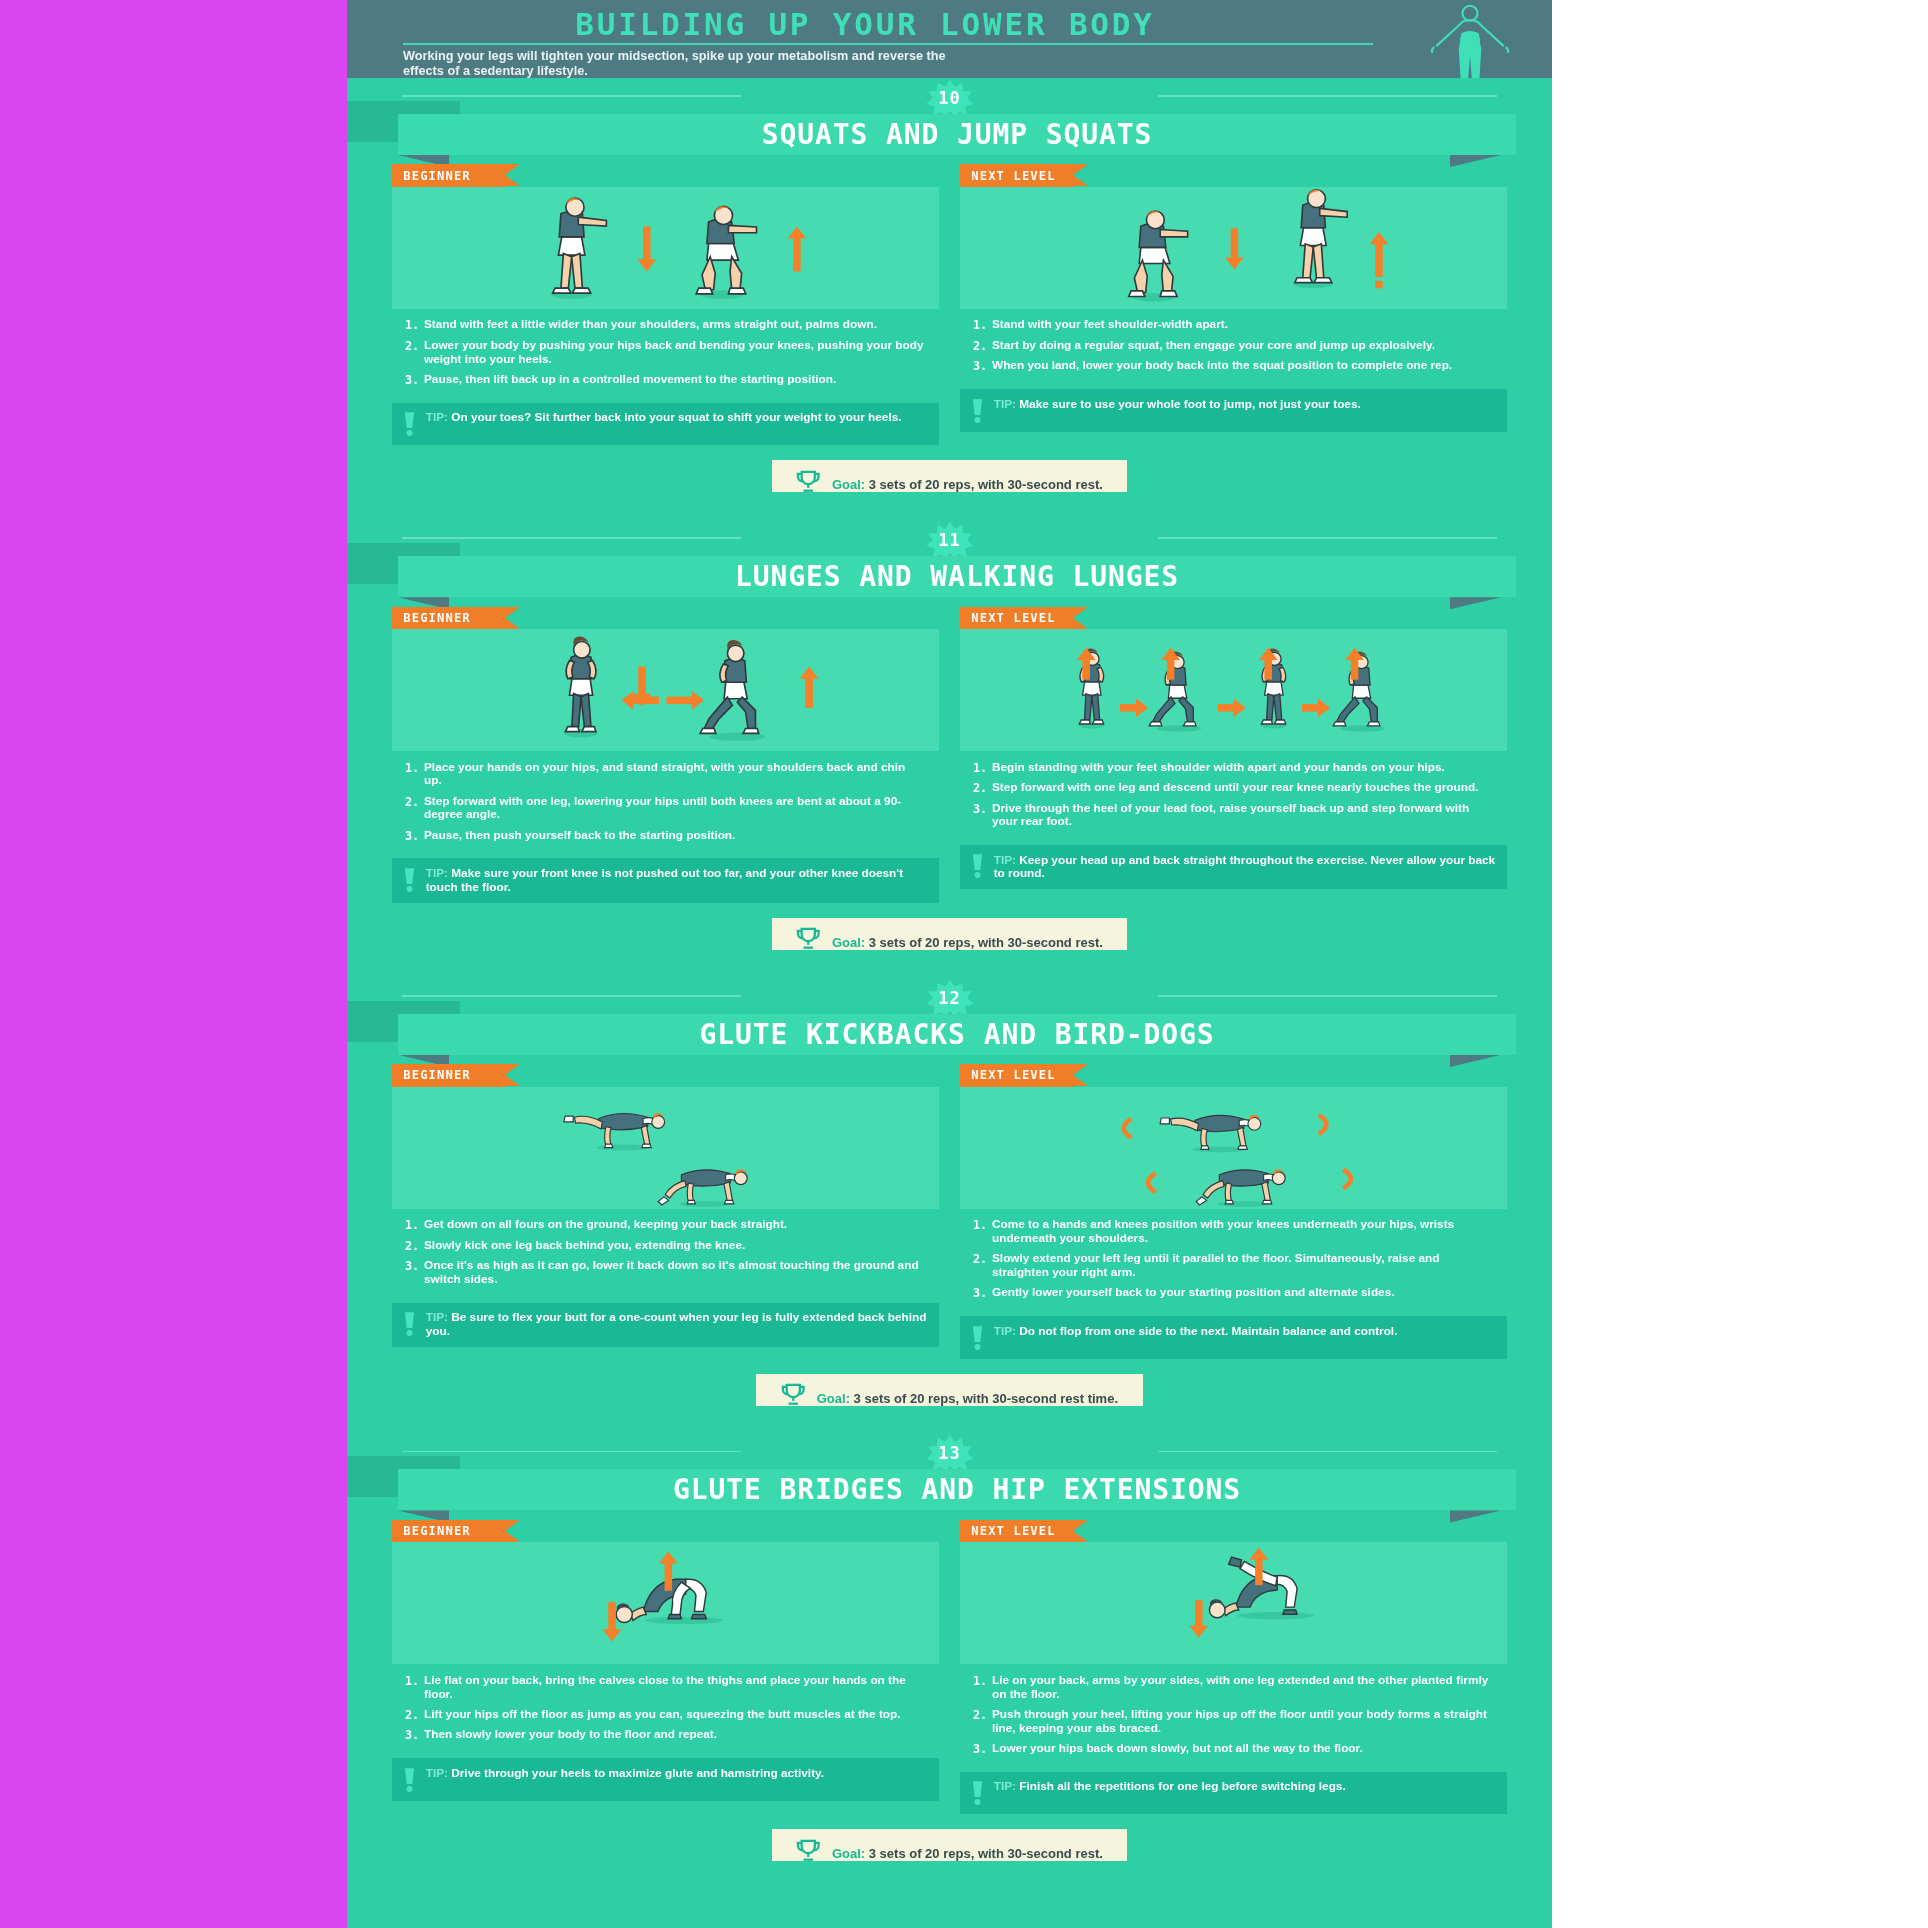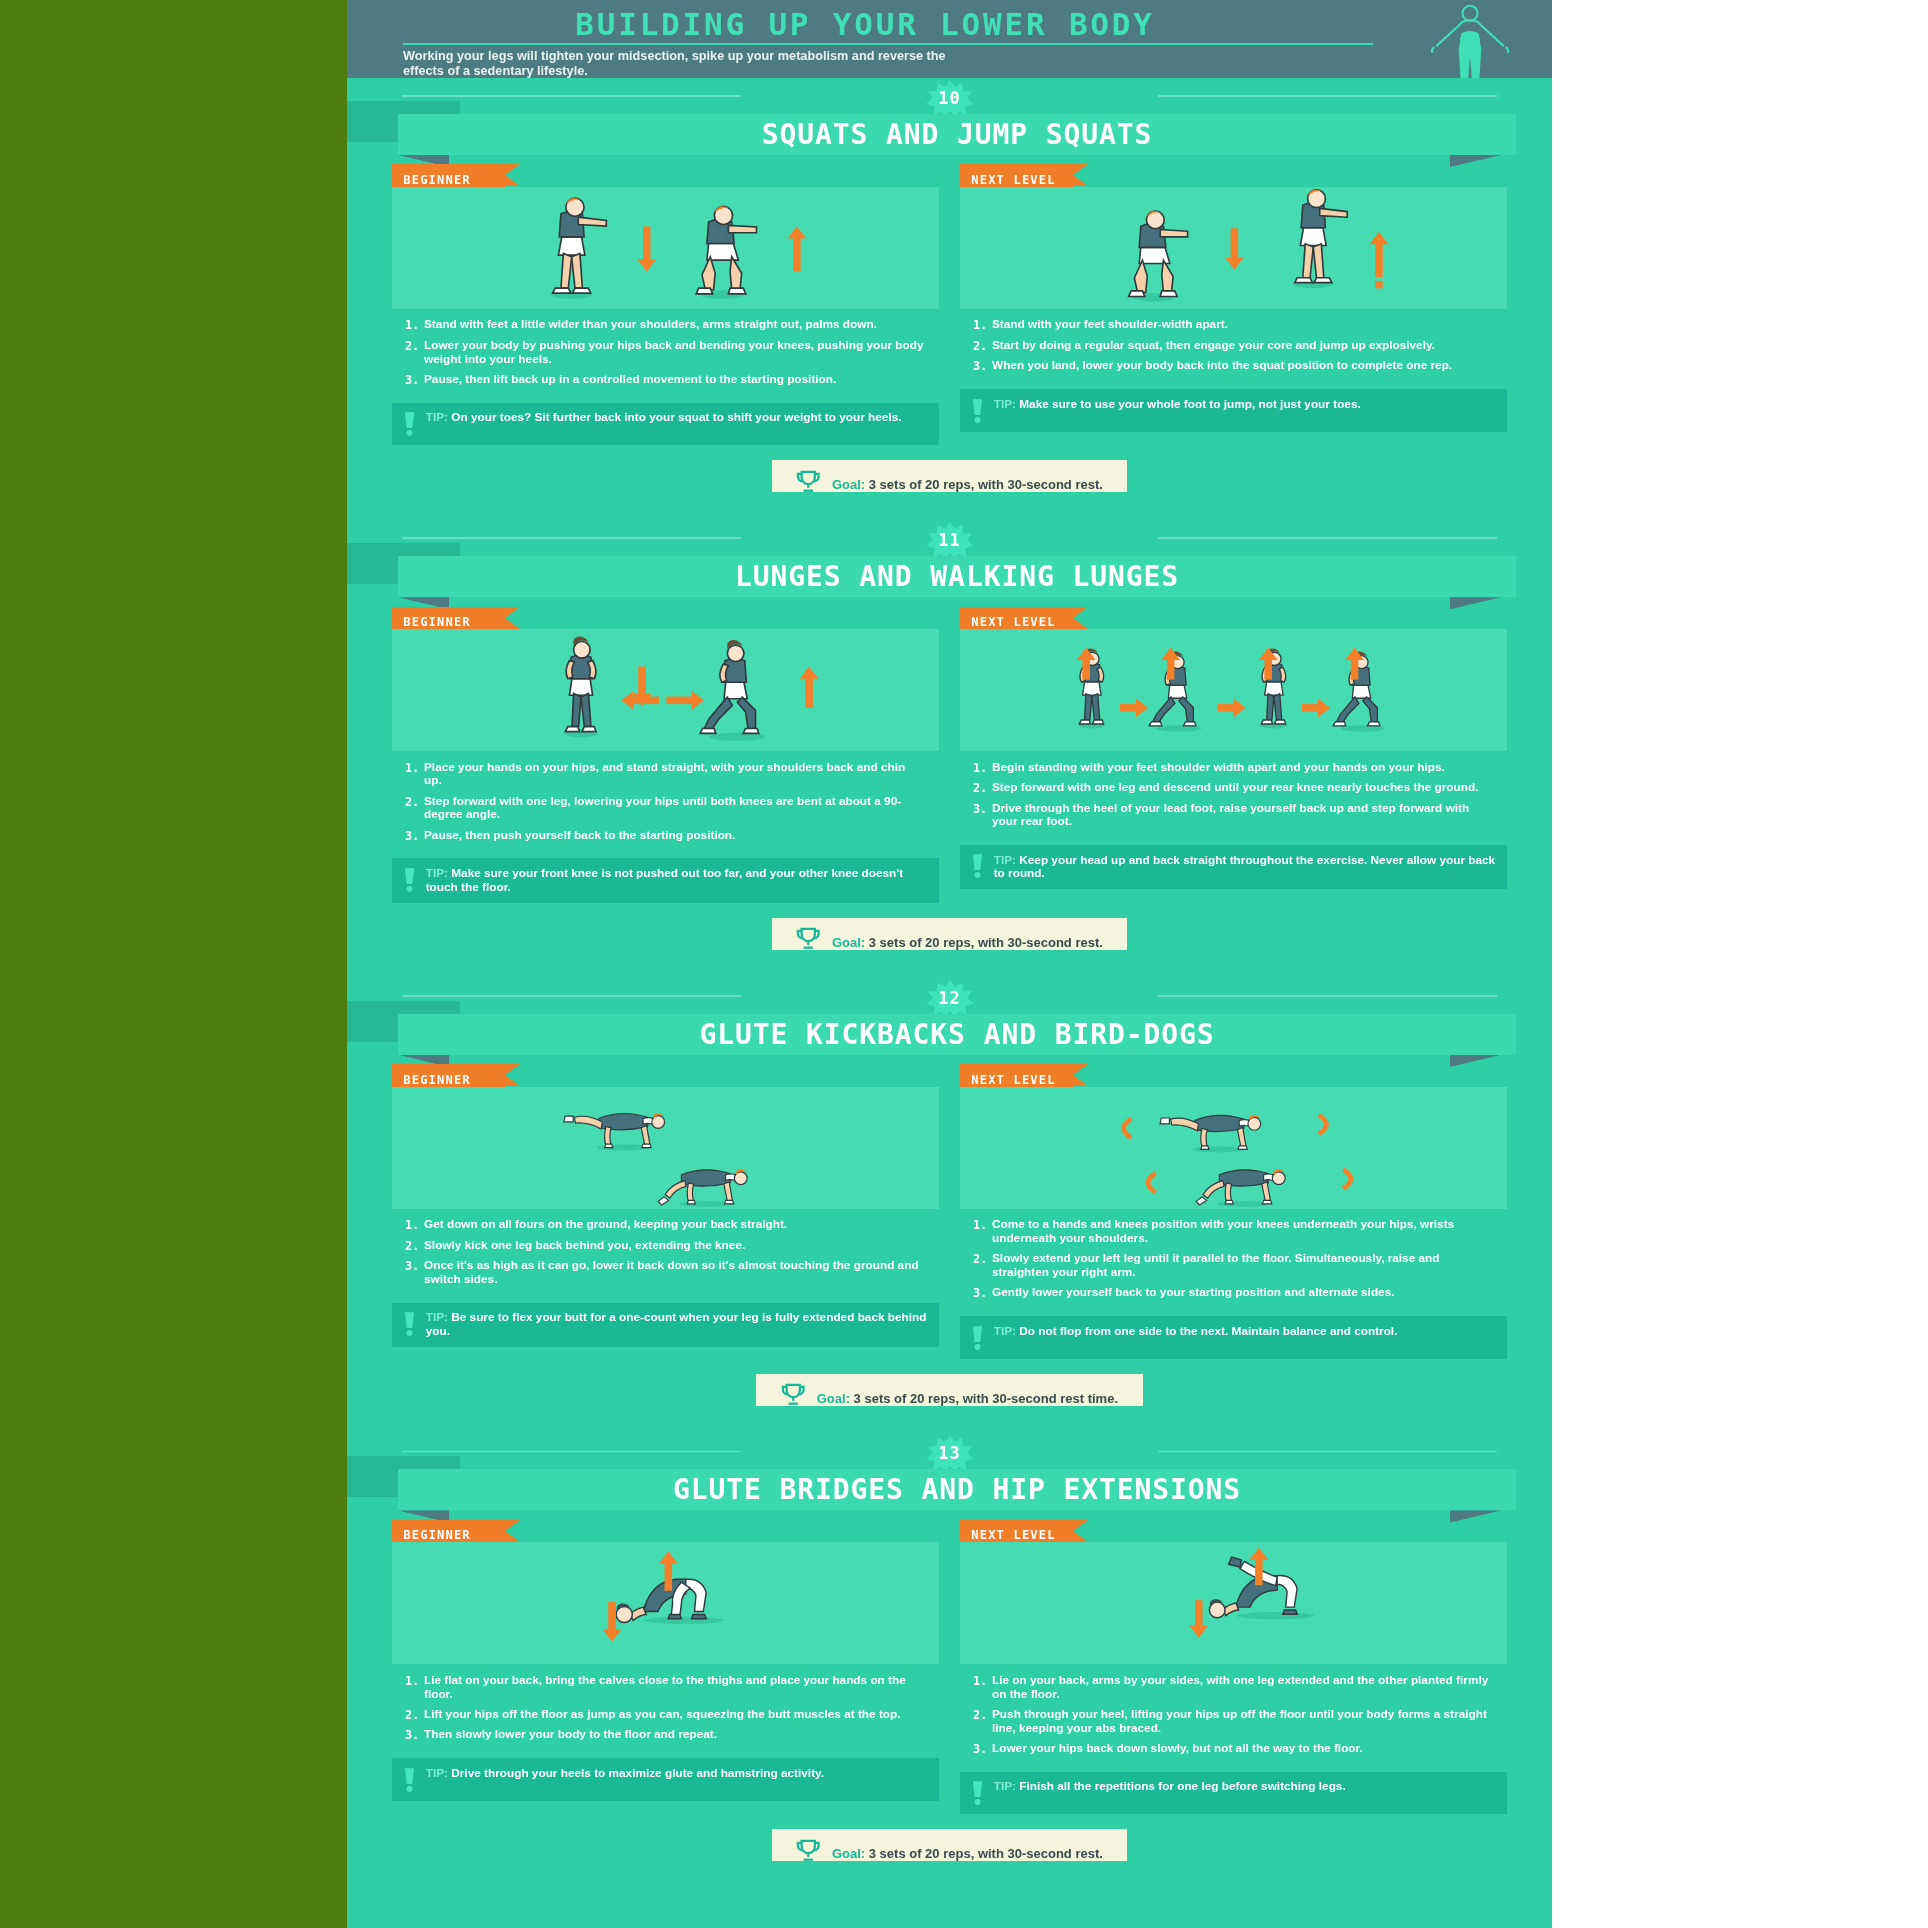--- a/index.html
+++ b/index.html
@@ -1,19 +1,19 @@
 <!DOCTYPE html>
 <html style="font-size:15px"><head>
 <meta charset="utf-8">
 <style>
   * { box-sizing: border-box; margin:0; padding:0; }
   html,body { width:1928px; height:1928px; background:#ffffff; }
   body { font-family:"Liberation Sans", sans-serif; }
 
-  .page { position:relative; width:1528px; height:1928px; background:#4d7c0f; }
+  .page { position:relative; width:1528px; height:1928px; background:#d946ef; }
 
   .sheet {
     position:absolute; left:347px; top:0; width:1205px; height:1928px;
     background:#2ecfa5; overflow:hidden;
   }
 
   
   .header { position:relative; width:100%; height:78px; background:#4e7a83; overflow:hidden; }
   .header-title {
     position:absolute; left:0; top:5.6px; width:1036px; text-align:center;
@@ -61,21 +61,21 @@
     position:absolute; right:51px; top:41px; width:51px; height:12.2px;
     background:#4e7a83; clip-path:polygon(0 0,100% 0,0 100%);
   }
 
   
   .cols { display:flex; gap:21px; padding:9.4px 45px 0 45px; }
   .col { flex:1; position:relative; }
 
   .badge {
     position:relative; height:22.6px; width:113px; background:#f07d28;
-    display:flex; align-items:flex-end; padding-left:11.3px; z-index:3;
+    display:flex; align-items:center; padding-left:11.3px; z-index:3;
   }
   .badge::after {
     content:""; position:absolute; left:100%; top:0;
     border-top:11.3px solid #f07d28; border-bottom:11.3px solid #f07d28;
     border-right:15px solid transparent;
   }
   .badge-label {
     color:#ffffff; font-size:12.2px; font-weight:bold; letter-spacing:1.1px;
     font-family:"DejaVu Sans Mono", monospace;
   }

